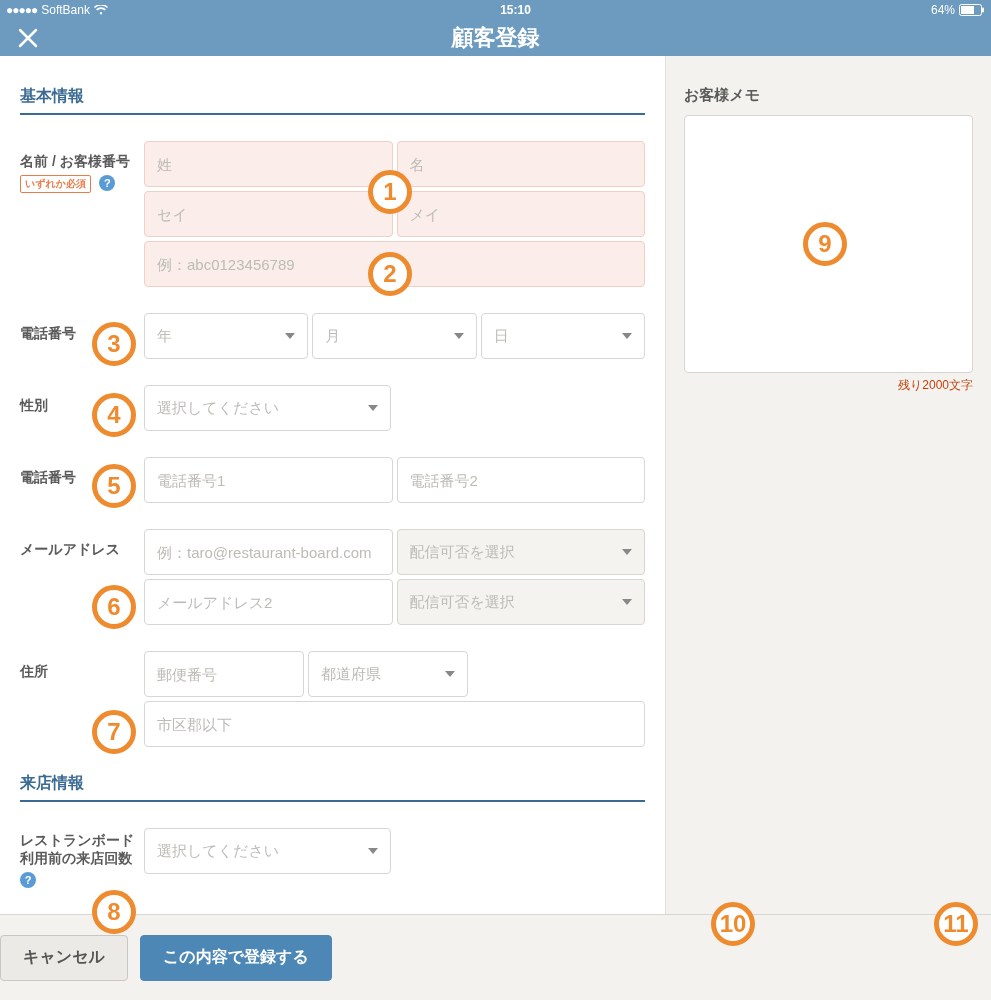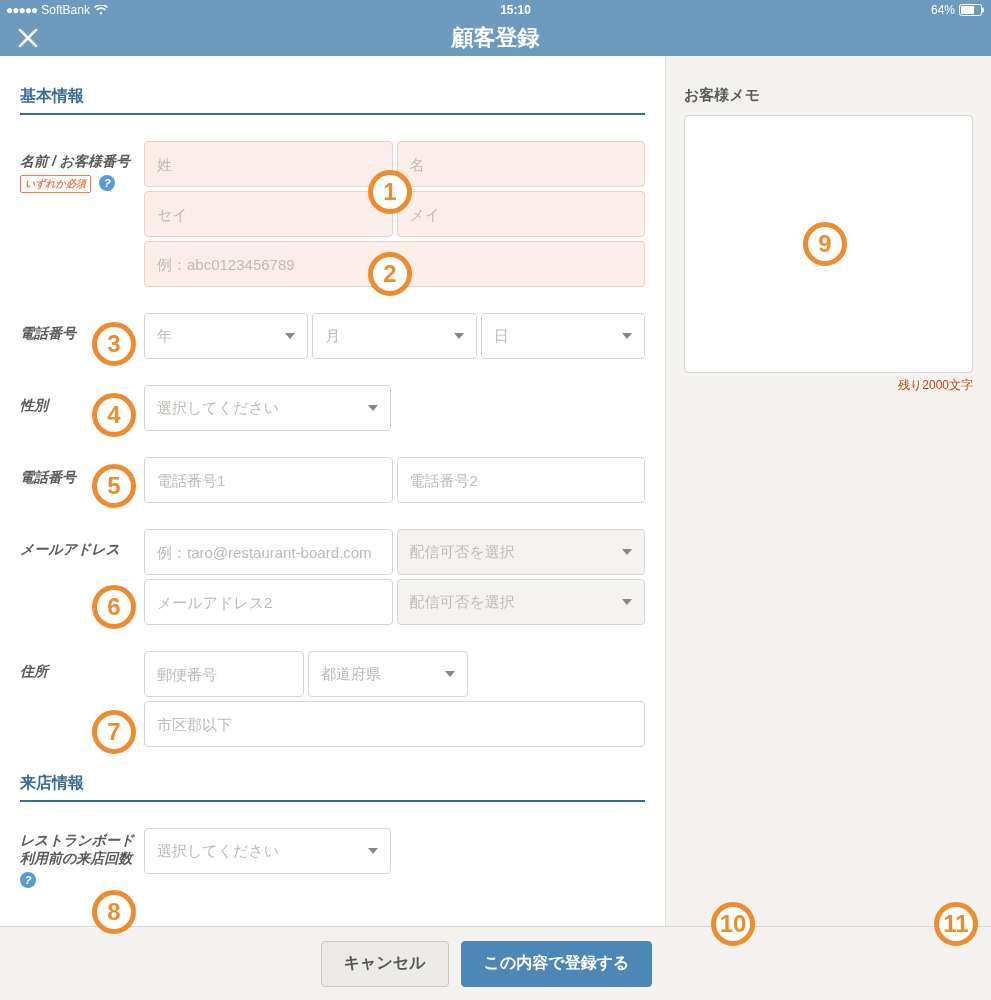--- a/index.html
+++ b/index.html
@@ -73,21 +73,20 @@
   }
   .form-row {
     display: flex;
     align-items: flex-start;
     margin-bottom: 26px;
   }
   .form-label-col {
     width: 124px;
     flex-shrink: 0;
     padding-top: 12px;
-    font-style: italic;
   }
   .form-label {
     font-size: 14px;
     color: #5a5a5a;
     font-weight: 600;
   }
   .required-badge {
     display: inline-block;
     border: 1px solid #e97c4a;
     color: #e97c4a;
@@ -162,25 +161,25 @@
   .memo-counter {
     text-align: right;
     font-size: 12px;
     color: #c2410c;
     margin-top: 4px;
   }
   
   .footer {
     position: absolute;
     bottom: 0; left: 0; right: 0;
-    height: 74px;
+    height: 86px;
     background: #f3f2ee;
     border-top: 1px solid #d8d6d2;
     display: flex;
-    justify-content: center;
+    justify-content: flex-start;
     align-items: center;
     gap: 12px;
     padding-right: 18px;
   }
   .btn {
     height: 46px;
     padding: 0 22px;
     border-radius: 4px;
     font-size: 16px;
     font-weight: 600;

